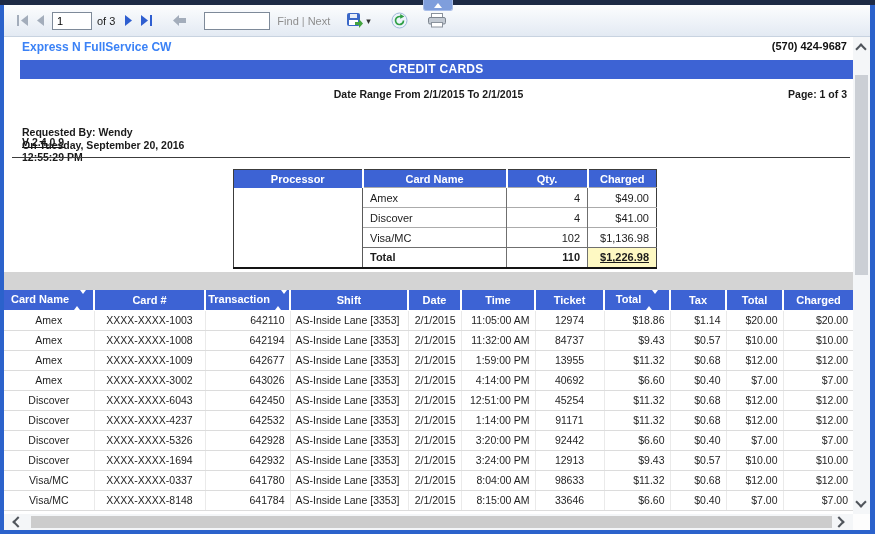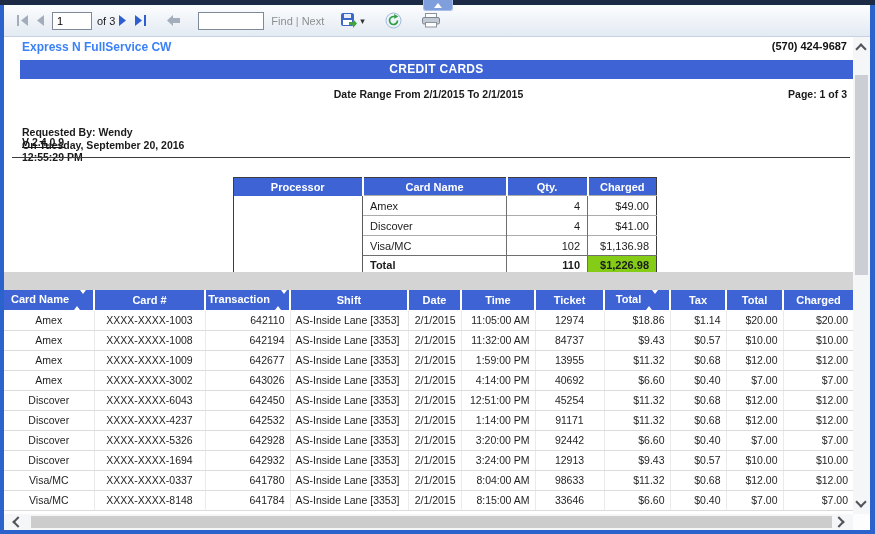--- a/index.html
+++ b/index.html
@@ -16,52 +16,52 @@
           display:flex;align-items:center;justify-content:center;cursor:pointer;}
   .tab-arrow{width:0;height:0;border-left:4px solid transparent;border-right:4px solid transparent;
           border-bottom:5px solid #ffffff;}
   
   .toolbar{position:absolute;top:5px;left:4px;width:866px;height:32px;
           background:linear-gradient(#fcfdfe,#e3eaf3);border-bottom:1px solid #c8d3e0;
           display:flex;align-items:center;padding-left:9px;font-size:11px;color:#333;z-index:5;}
   .tb-btn{display:inline-flex;align-items:center;justify-content:center;padding:3px;cursor:pointer;}
   .page-input{width:40px;height:18px;border:1px solid #7e8a99;font-size:11px;padding:0 4px;
           font-family:"Liberation Sans",sans-serif;margin:0 5px 0 4px;}
-  .of-label{color:#222;text-align:center;}
+  .of-label{margin-right:6px;color:#222;text-align:center;}
   .spacer10{width:14px;}
   .search-input{width:66px;height:18px;border:1px solid #7e8a99;font-size:11px;padding:0 4px;
           font-family:"Liberation Sans",sans-serif;margin-right:7px;}
   .find-label,.next-label{color:#8e8e8e;cursor:pointer;}
   .find-sep{color:#9a9a9a;margin:0 3px;}
   .caret{font-size:9px;color:#333;margin-left:2px;}
   
   .content{position:absolute;top:37px;left:4px;width:849px;height:477px;background:#fff;overflow:hidden;z-index:1;}
   .biz-name{position:absolute;top:3px;left:18px;font-size:12px;font-weight:bold;color:#3b82f6;}
   .phone{position:absolute;top:3px;right:6px;font-size:11px;font-weight:bold;color:#111;}
   .banner{position:absolute;top:23px;left:16px;width:833px;height:19px;background:#3d63d4;
           color:#fff;font-weight:bold;font-size:12px;text-align:center;line-height:19px;letter-spacing:.3px;}
   .req-block{position:absolute;top:51px;left:18px;font-size:10.5px;font-weight:bold;color:#1a1a1a;line-height:12.5px;margin-top:38px;}
   .date-range{position:absolute;top:51px;left:0;right:0;text-align:center;font-size:10.5px;font-weight:bold;color:#1a1a1a;}
   .page-label{position:absolute;top:51px;right:6px;font-size:10.5px;font-weight:bold;color:#1a1a1a;}
   .version{position:absolute;top:99px;left:18px;font-size:10.5px;font-weight:bold;color:#1a1a1a;text-decoration:underline;}
   .rule{position:absolute;top:120px;left:8px;width:838px;border-top:1px solid #3c3c3c;}
   
-  .summary-wrap{position:absolute;top:140px;left:229px;border-radius:10px;}
+  .summary-wrap{position:absolute;top:132px;left:229px;border-radius:10px;}
   table{border-spacing:0;}
   .summary{border-collapse:collapse;table-layout:fixed;width:423px;font-size:11px;
           border:1px solid #3c3c3c;border-bottom:2px solid #141414;}
   .summary th{background:#3d63d4;color:#fff;font-weight:bold;height:18px;font-size:11px;
           border-right:2px solid #fff;text-align:center;padding:0;}
   .summary th:last-child{border-right:none;}
   .summary td{height:20px;padding:0 7px;color:#1c1c1c;border-right:1px solid #6f6f6f;
           border-top:1px solid #ababab;background:#fff;}
   .summary td:last-child{border-right:none;}
   .summary td.proc{border-top:none;border-right:1px solid #5a5a5a;}
   .summary .total-row td{font-weight:bold;border-top:1px solid #6f6f6f;}
-  .summary .hl-yellow{background:#84cc16;}
+  .summary .hl-yellow{background:#fef9c3;text-decoration:underline;}
   .al{text-align:left}.ac{text-align:center}.ar{text-align:right}
   
   .gray-band{position:absolute;top:235px;left:0;width:849px;height:18px;background:#d4d4d4;}
   
   .detail-wrap{position:absolute;top:253px;left:0;}
   .detail{border-collapse:collapse;table-layout:fixed;width:849px;font-size:10.5px;}
   .detail th{background:#3d63d4;color:#fff;font-weight:bold;height:20px;font-size:11px;
           border-right:2px solid #fff;border-bottom:1px solid #fff;text-align:center;padding:0;cursor:default;}
   .detail th.sortable{cursor:pointer;}
   .detail th:last-child{border-right:none;}

